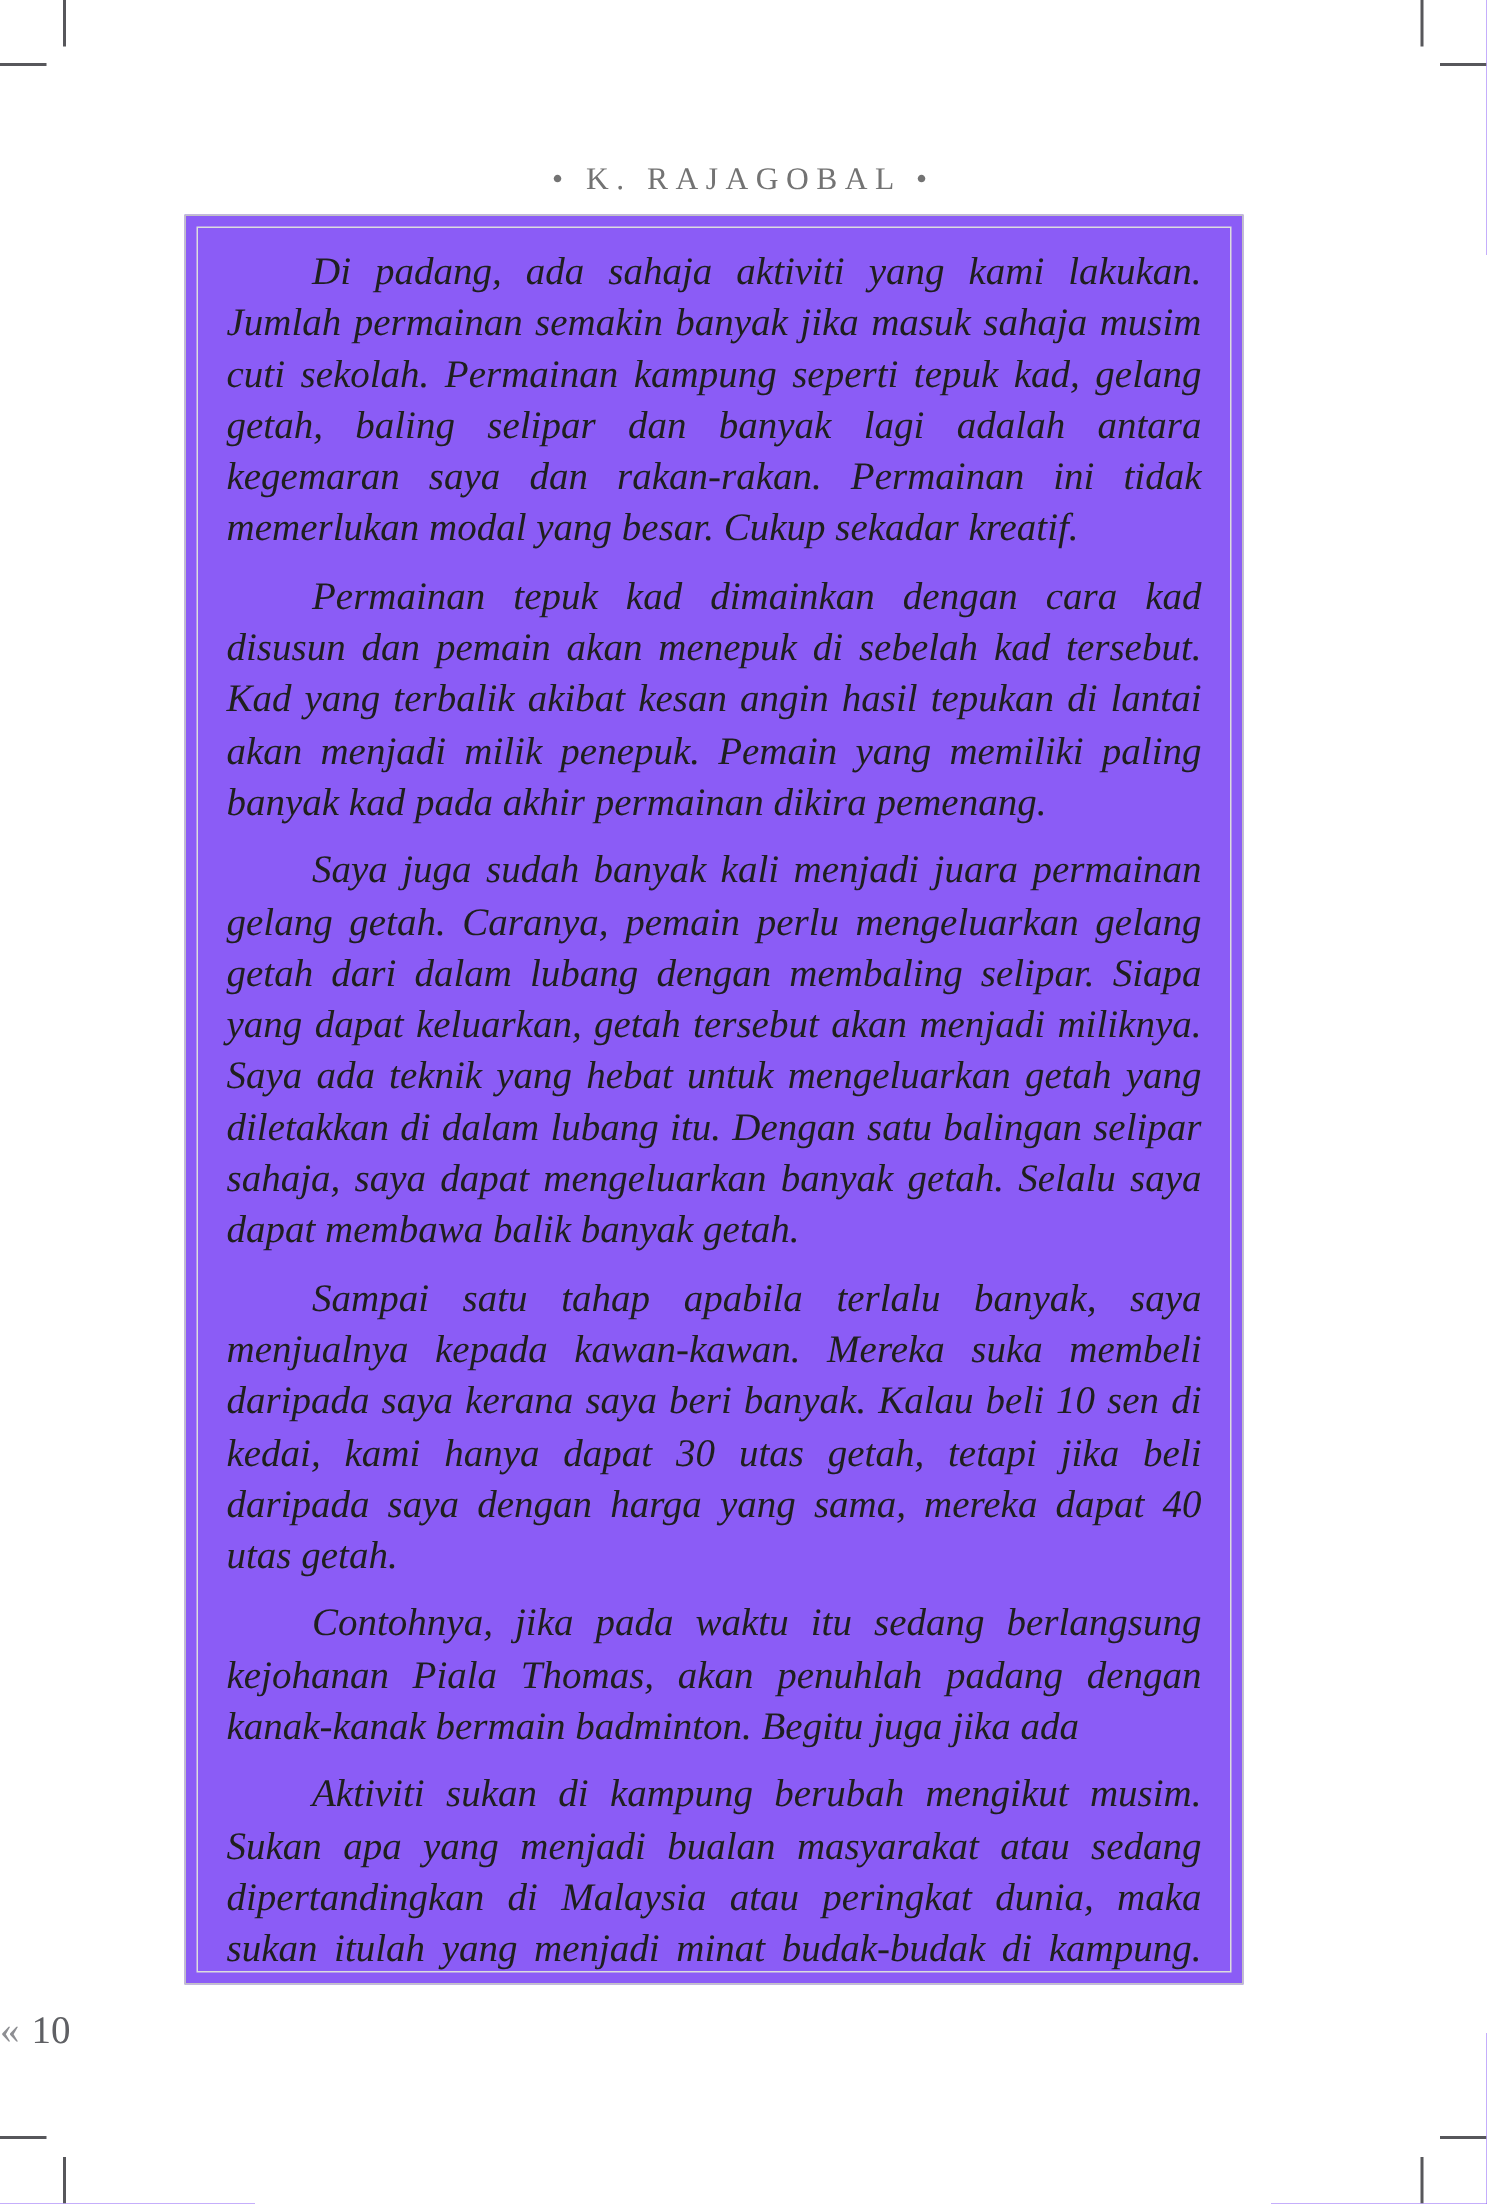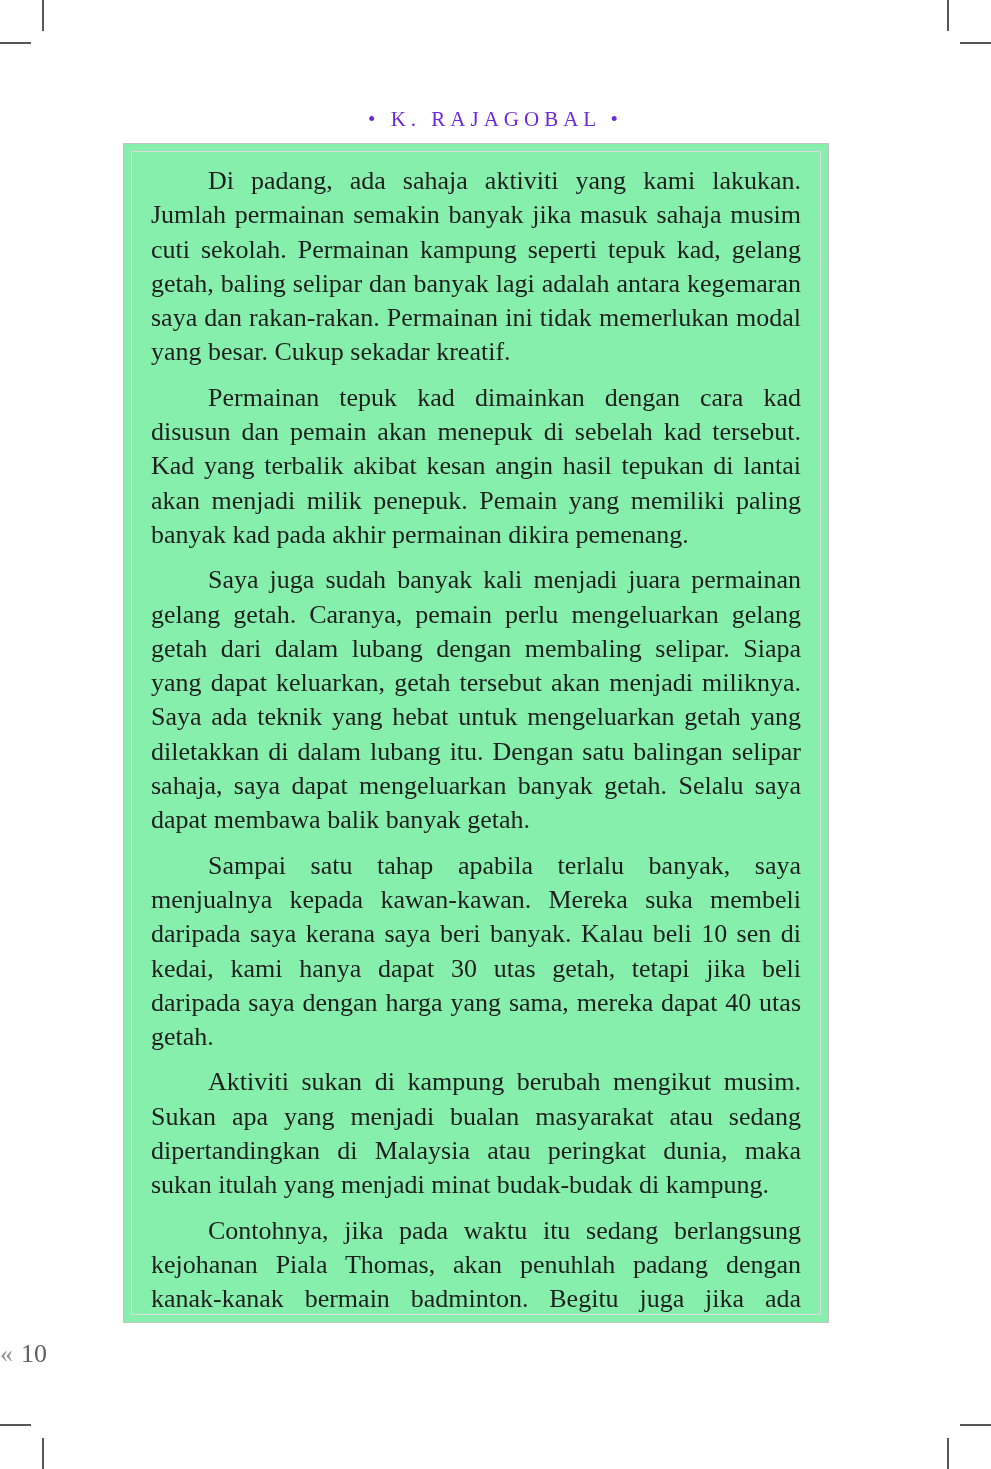--- a/index.html
+++ b/index.html
@@ -24,36 +24,37 @@
   .crop.bl-v { left: 42px; bottom: 0; }
   .crop.br-h { right: 0; top: 1424px; }
   .crop.br-v { left: 947px; bottom: 0; }
 
   .running-head {
     position: absolute;
     top: 107px;
     left: 0;
     right: 0;
     text-align: center;
-    color: #6d28d9;
+    color: #737373;
     font-size: 21px;
     letter-spacing: 5px;
     white-space: nowrap;
   }
 
   .text-box {
     position: absolute;
     left: 123px;
     top: 143px;
     width: 706px;
     height: 1180px;
     border: 1px solid #c2c2c4;
     padding: 7px;
     box-sizing: border-box;
-    background: #86efac;
+    background: #8b5cf6;
+    font-style: italic;
   }
   .text-box-inner {
     border: 1px solid #dcdcde;
     height: 100%;
     box-sizing: border-box;
     padding: 12px 19px 0 19px;
     overflow: hidden;
   }
 
   .para {
@@ -92,21 +93,21 @@
 
 <div class="running-head">• K. RAJAGOBAL •</div>
 
 <div class="text-box">
   <div class="text-box-inner">
     <div>
         <p class="para">Di padang, ada sahaja aktiviti yang kami lakukan. Jumlah permainan semakin banyak jika masuk sahaja musim cuti sekolah. Permainan kampung seperti tepuk kad, gelang getah, baling selipar dan banyak lagi adalah antara kegemaran saya dan rakan-rakan. Permainan ini tidak memerlukan modal yang besar. Cukup sekadar kreatif.</p>
         <p class="para">Permainan tepuk kad dimainkan dengan cara kad disusun dan pemain akan menepuk di sebelah kad tersebut. Kad yang terbalik akibat kesan angin hasil tepukan di lantai akan menjadi milik penepuk. Pemain yang memiliki paling banyak kad pada akhir permainan dikira pemenang.</p>
         <p class="para">Saya juga sudah banyak kali menjadi juara permainan gelang getah. Caranya, pemain perlu mengeluarkan gelang getah dari dalam lubang dengan membaling selipar. Siapa yang dapat keluarkan, getah tersebut akan menjadi miliknya. Saya ada teknik yang hebat untuk mengeluarkan getah yang diletakkan di dalam lubang itu. Dengan satu balingan selipar sahaja, saya dapat mengeluarkan banyak getah. Selalu saya dapat membawa balik banyak getah.</p>
         <p class="para">Sampai satu tahap apabila terlalu banyak, saya menjualnya kepada kawan-kawan. Mereka suka membeli daripada saya kerana saya beri banyak. Kalau beli 10 sen di kedai, kami hanya dapat 30 utas getah, tetapi jika beli daripada saya dengan harga yang sama, mereka dapat 40 utas getah.</p>
+        <p class="para">Contohnya, jika pada waktu itu sedang berlangsung kejohanan Piala Thomas, akan penuhlah padang dengan kanak-kanak bermain badminton. Begitu juga jika ada</p>
         <p class="para">Aktiviti sukan di kampung berubah mengikut musim. Sukan apa yang menjadi bualan masyarakat atau sedang dipertandingkan di Malaysia atau peringkat dunia, maka sukan itulah yang menjadi minat budak-budak di kampung.</p>
-        <p class="para">Contohnya, jika pada waktu itu sedang berlangsung kejohanan Piala Thomas, akan penuhlah padang dengan kanak-kanak bermain badminton. Begitu juga jika ada</p>
       </div>
   </div>
 </div>
 
 <div class="folio">
   <span class="mark">«</span><span>10</span>
 </div>
 
 </body></html>

